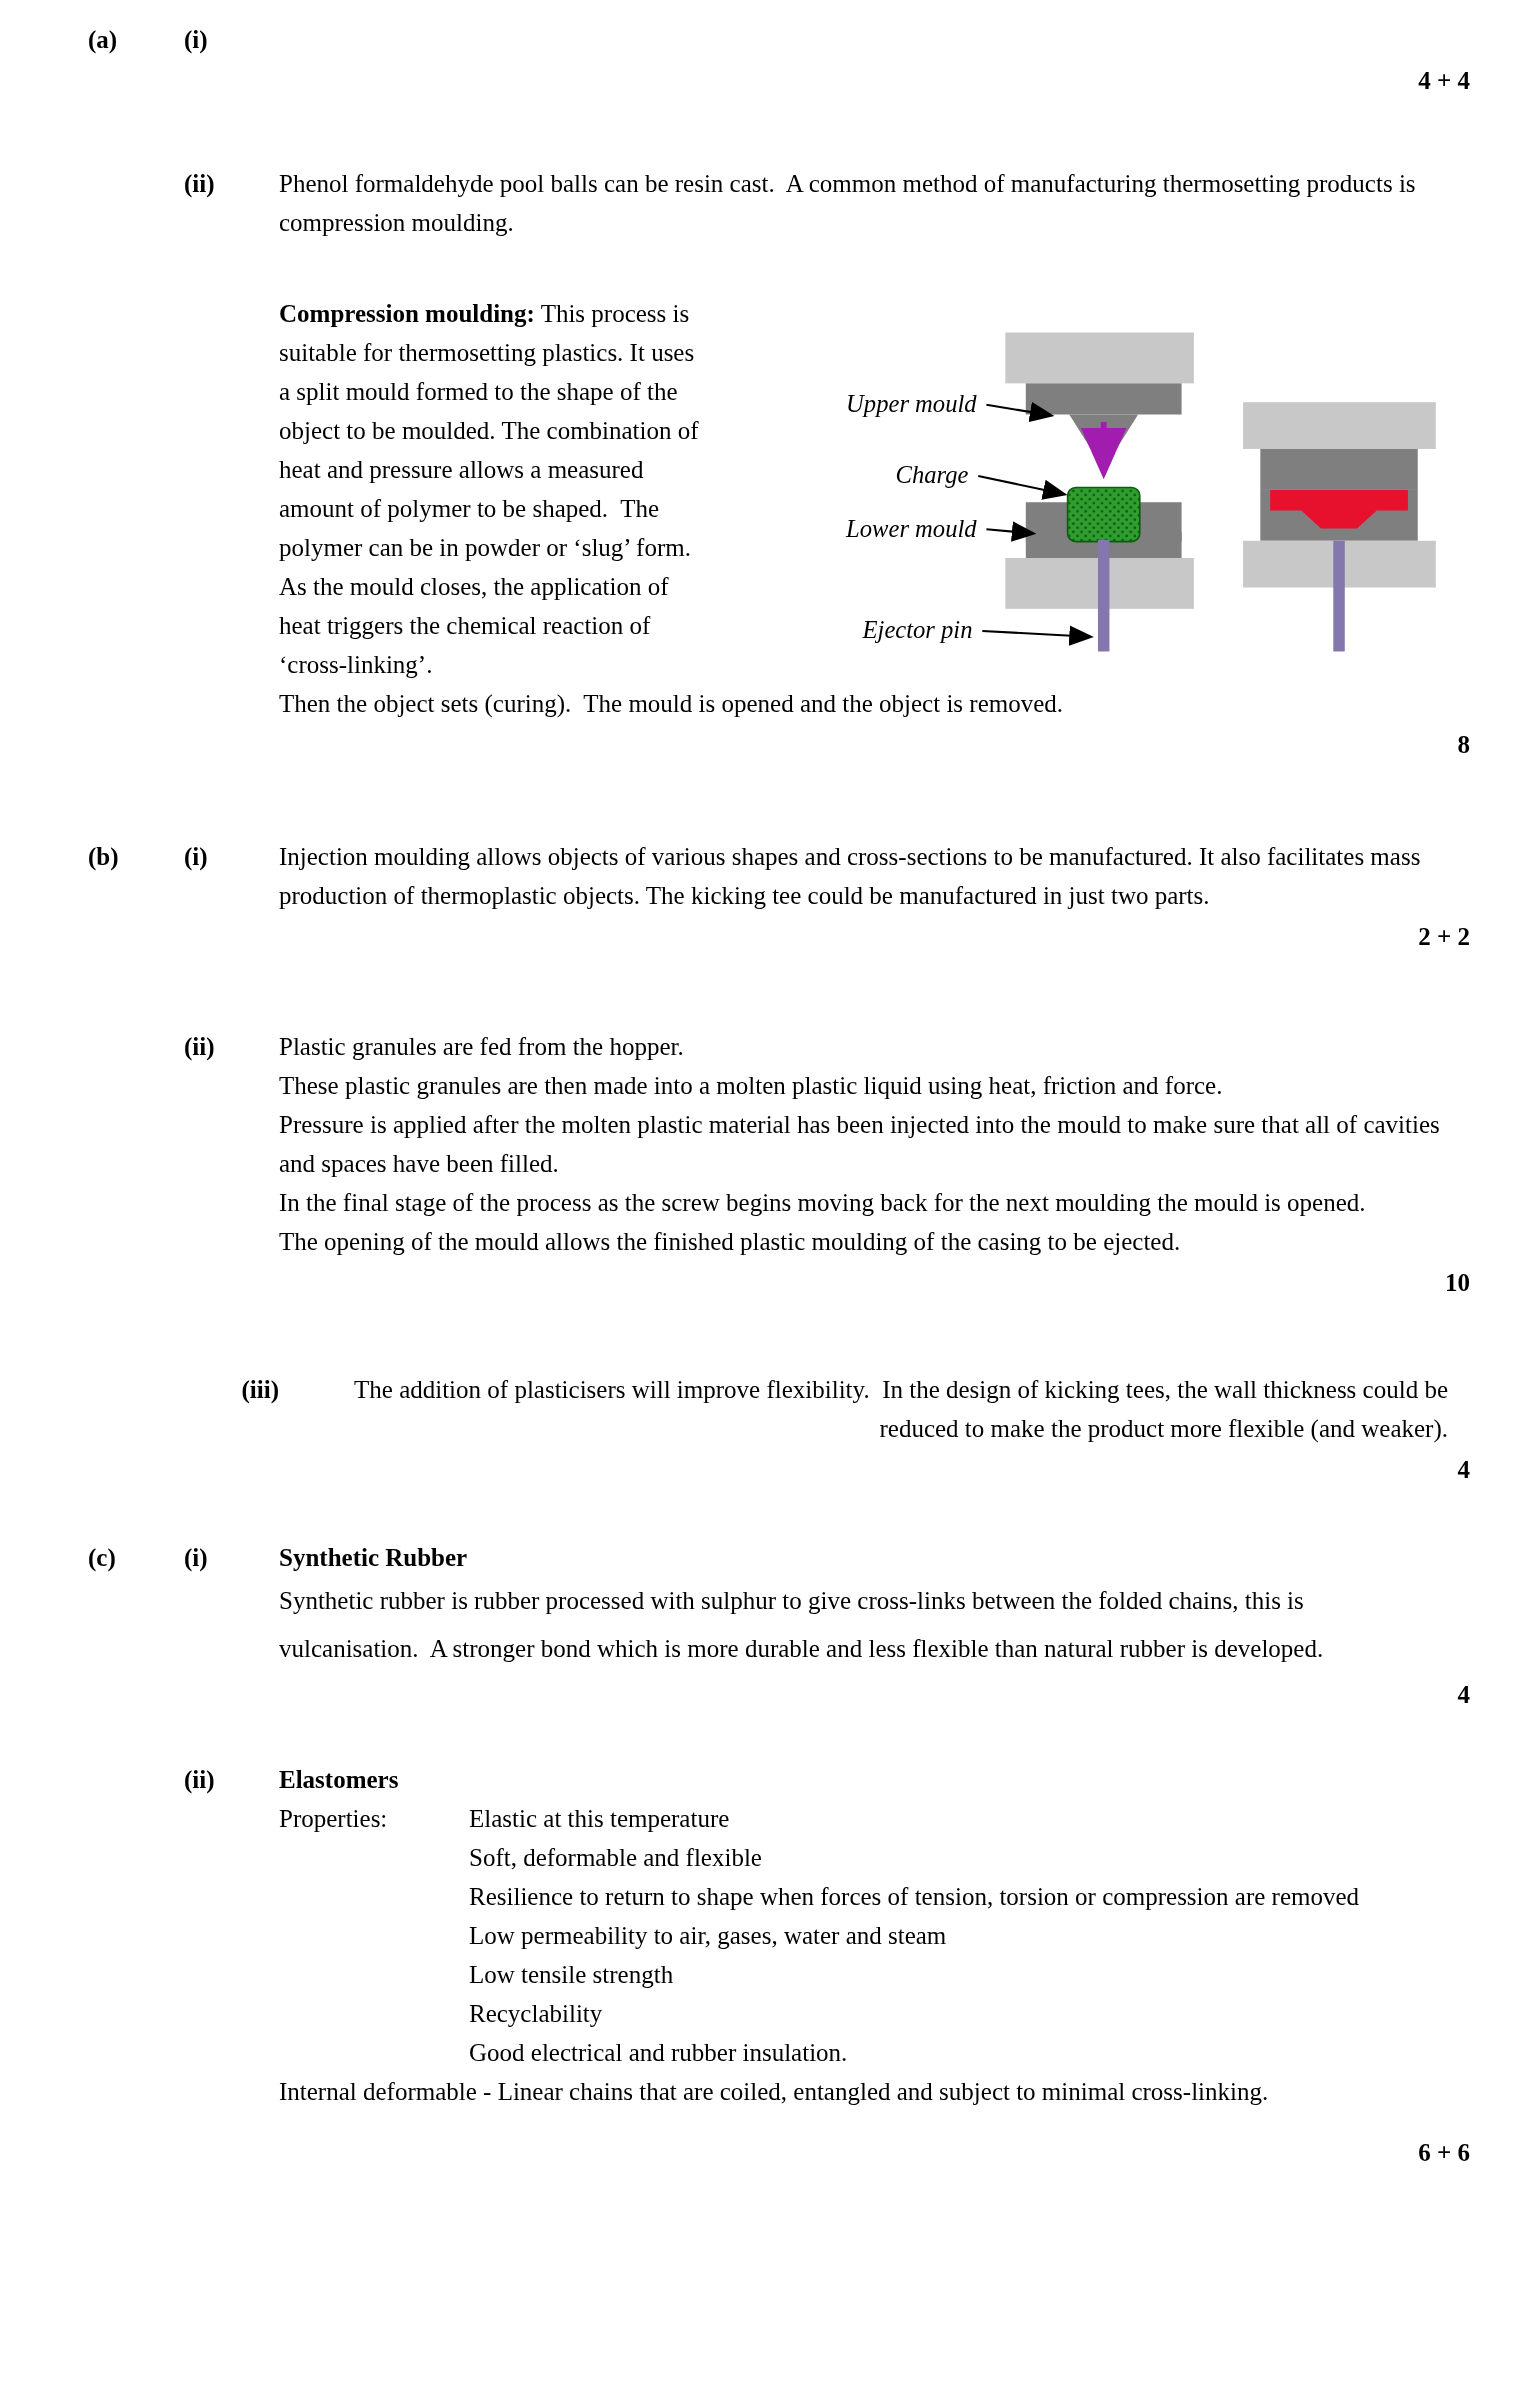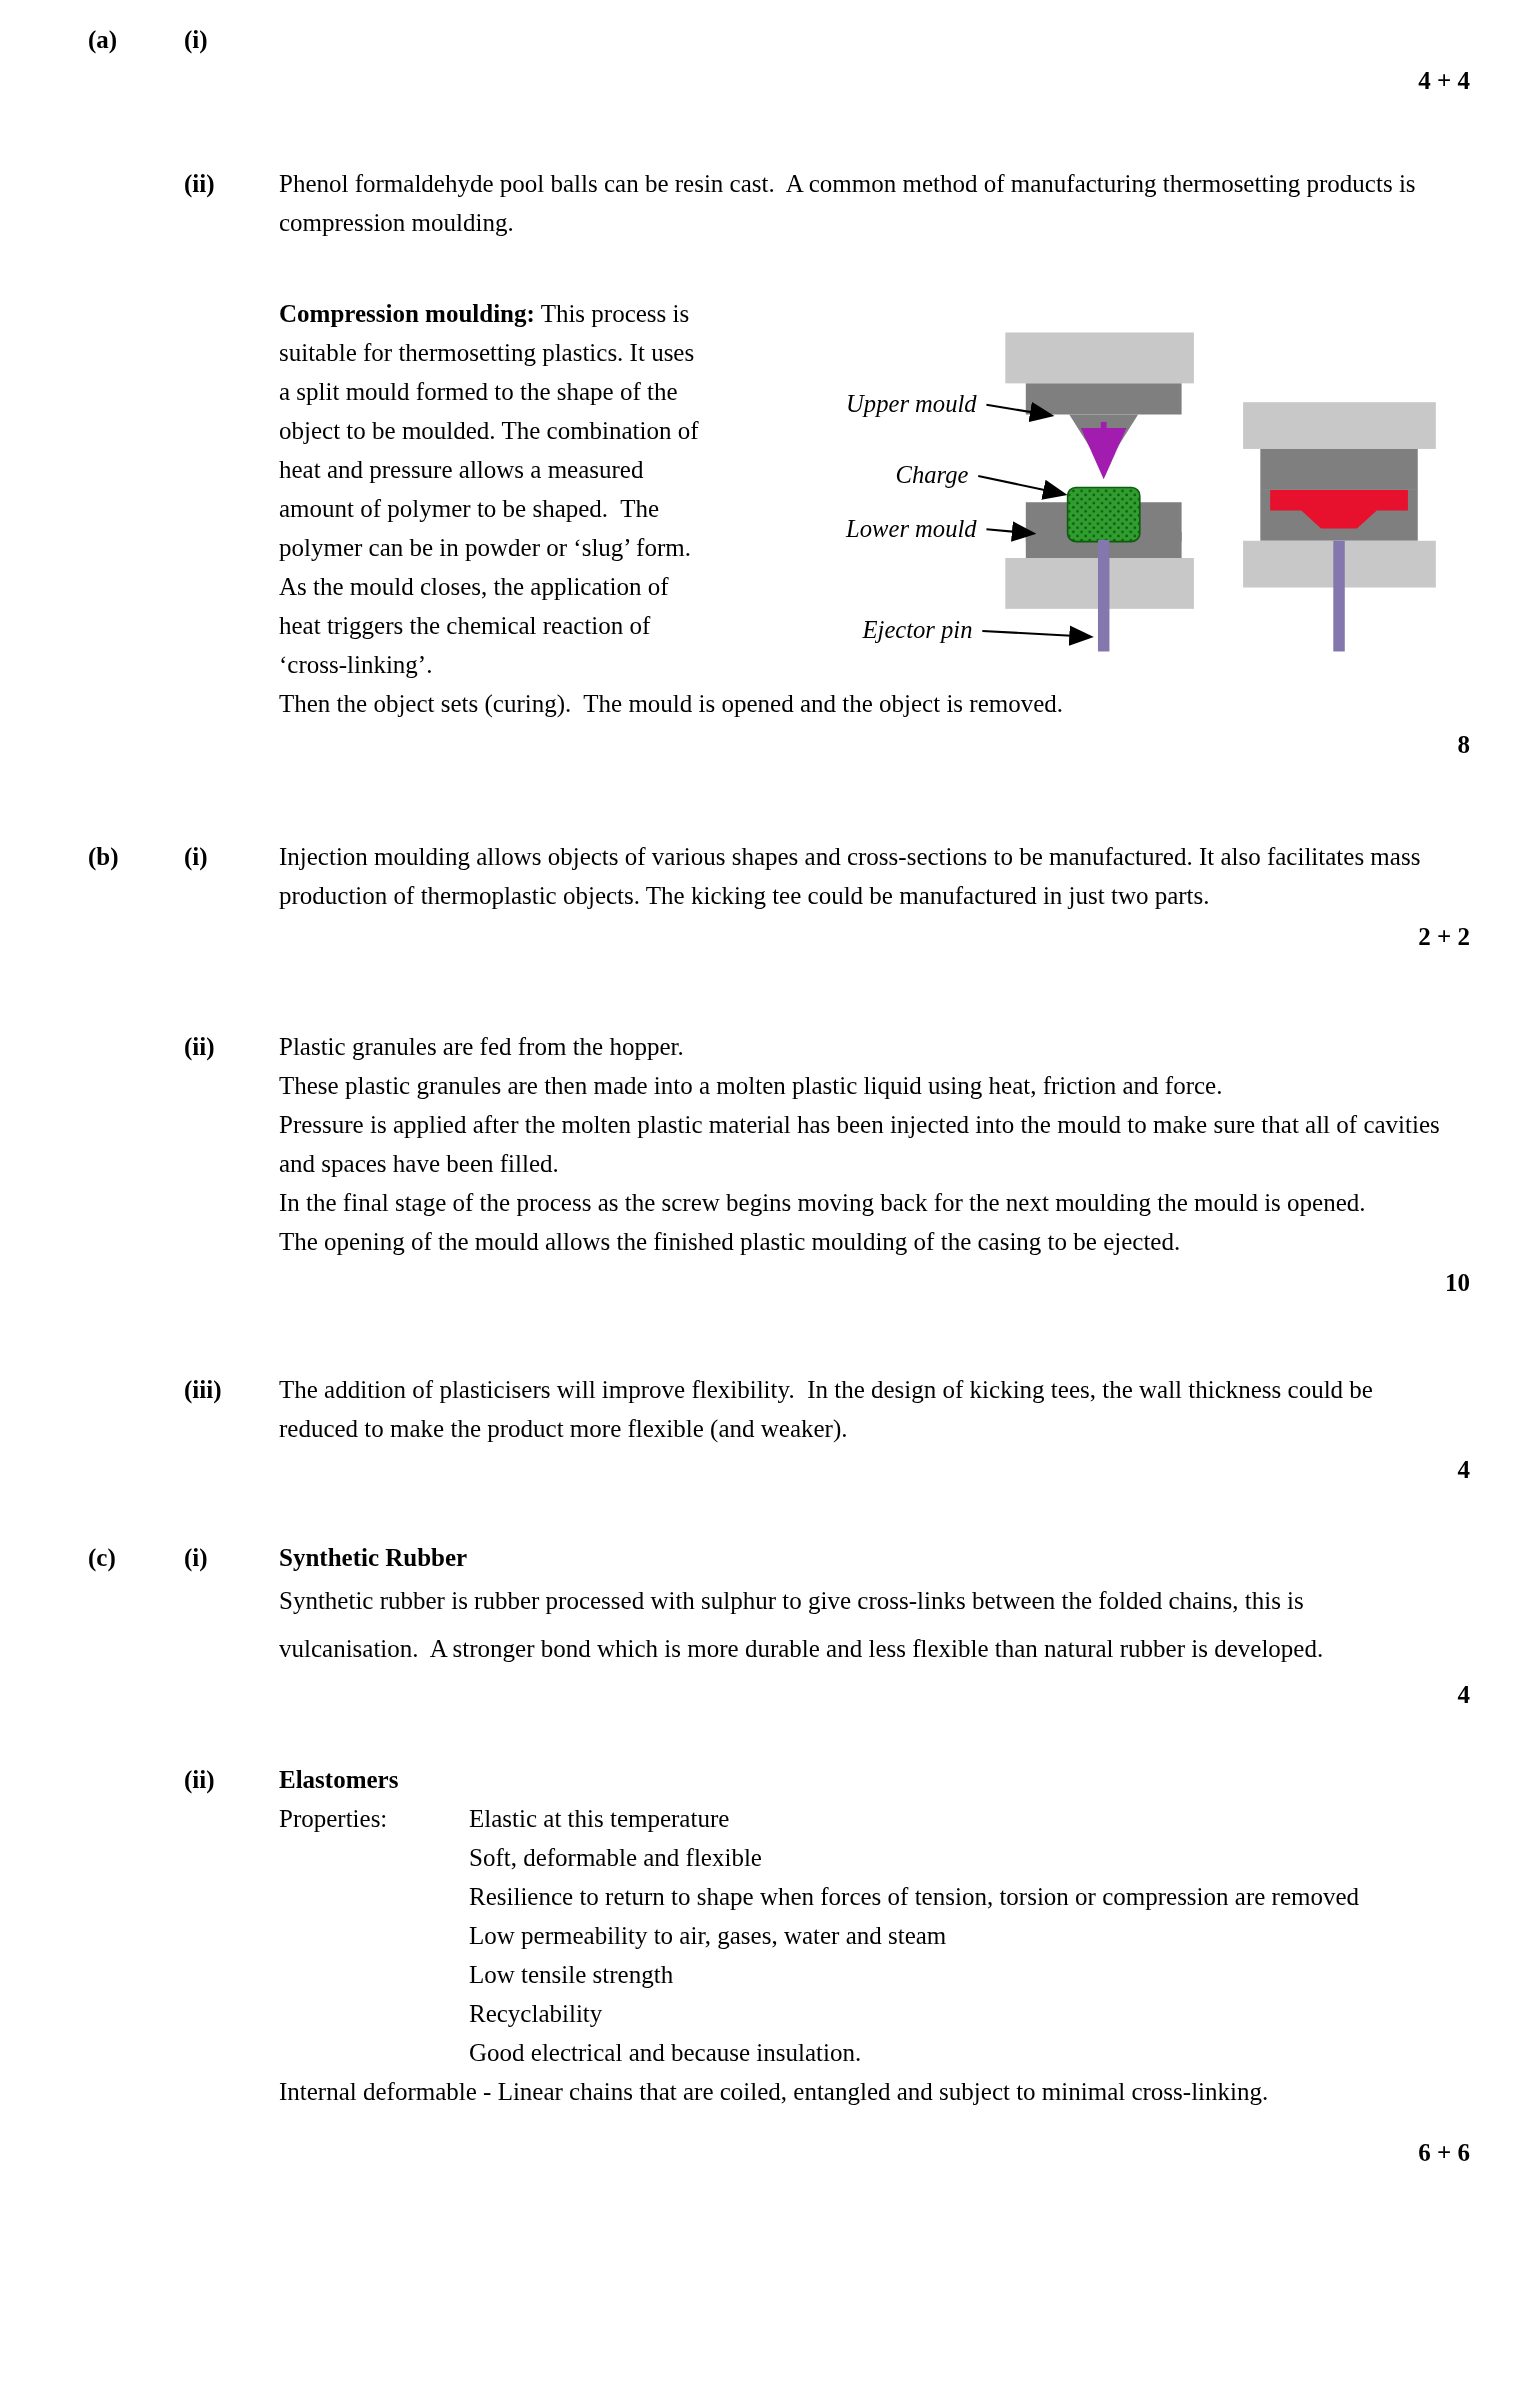--- a/index.html
+++ b/index.html
@@ -21,21 +21,21 @@
   .comp-text { flex: 0 0 427px; }
   .comp-diagram { flex: 0 0 auto; margin-top: -10px; }
   .lh50 { line-height: 48px; }
   .props-row { display: flex; align-items: flex-start; }
   .props-label { flex: 0 0 190px; }
   .props-list { flex: 0 0 952px; width: 952px; }
   .sec-a-ii { margin-top: 64px; }
   .sec-comp { margin-top: 52px; }
   .sec-b-i  { margin-top: 73px; }
   .sec-b-ii { margin-top: 71px; }
-  .sec-b-iii{ margin-top: 68px; }
+  .sec-b-iii{ margin-top: 68px; text-align: right; }
   .sec-c-i  { margin-top: 49px; }
   .sec-c-ii { margin-top: 46px; }
   .marks-last { margin-top: 22px; }
   svg text { font-family: "Liberation Serif", "DejaVu Serif", serif; }
 </style>
 </head>
 <body>
 
 <div class="page">
 
@@ -157,21 +157,21 @@
       <div class="bold" data-bind="c.ii.title">Elastomers</div>
       <div class="props-row">
         <div class="props-label" data-bind="c.ii.properties_label">Properties:</div>
         <div class="props-list">
           <div data-bind="c.ii.properties.0">Elastic at this temperature</div>
           <div data-bind="c.ii.properties.1">Soft, deformable and flexible</div>
           <div data-bind="c.ii.properties.2">Resilience to return to shape when forces of tension, torsion or compression are removed</div>
           <div data-bind="c.ii.properties.3">Low permeability to air, gases, water and steam</div>
           <div data-bind="c.ii.properties.4">Low tensile strength</div>
           <div data-bind="c.ii.properties.5">Recyclability</div>
-          <div data-bind="c.ii.properties.6">Good electrical and because insulation.</div>
+          <div data-bind="c.ii.properties.6">Good electrical and rubber insulation.</div>
         </div>
       </div>
       <div data-bind="c.ii.internal">Internal deformable - Linear chains that are coiled, entangled and subject to minimal cross-linking.</div>
     </div>
   </div>
   <div class="marks marks-last" data-bind="c.ii.marks">6 + 6</div>
 
 </div>
 
 

